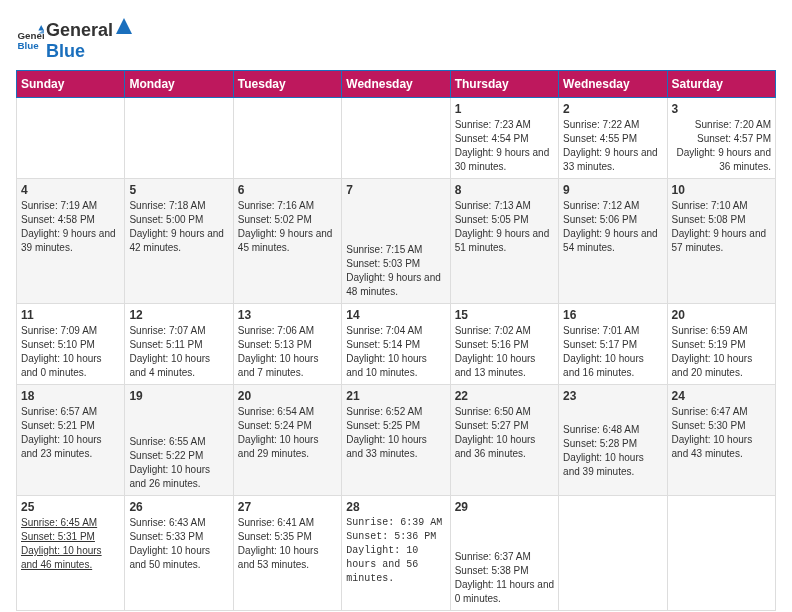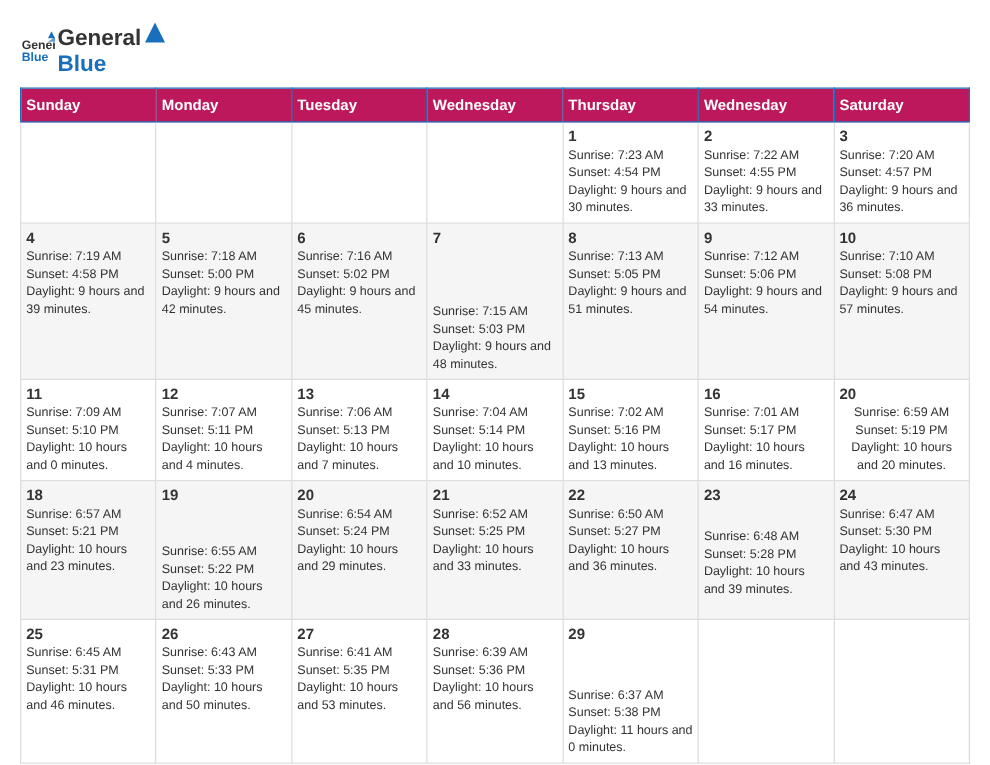--- a/index.html
+++ b/index.html
@@ -140,21 +140,21 @@
 Daylight: 9 hours and 30 minutes.</div>
         </td>
         <td>
           <span class="day-number">2</span>
           <div class="day-info" style="white-space: pre-line;">Sunrise: 7:22 AM
 Sunset: 4:55 PM
 Daylight: 9 hours and 33 minutes.</div>
         </td>
         <td>
           <span class="day-number">3</span>
-          <div class="day-info" style="white-space: pre-line;">Sunrise: 7:20 AM
+          <div class="day-info" style="white-space: pre-line; text-align: right;">Sunrise: 7:20 AM
 Sunset: 4:57 PM
 Daylight: 9 hours and 36 minutes.</div>
         </td>
       </tr>
       <tr>
         <td>
           <span class="day-number">4</span>
           <div class="day-info" style="white-space: pre-line;">Sunrise: 7:19 AM
 Sunset: 4:58 PM
 Daylight: 9 hours and 39 minutes.</div>
@@ -228,21 +228,21 @@
 Daylight: 10 hours and 13 minutes.</div>
         </td>
         <td>
           <span class="day-number">16</span>
           <div class="day-info" style="white-space: pre-line;">Sunrise: 7:01 AM
 Sunset: 5:17 PM
 Daylight: 10 hours and 16 minutes.</div>
         </td>
         <td>
           <span class="day-number">20</span>
-          <div class="day-info" style="white-space: pre-line; text-align: center;">Sunrise: 6:59 AM
+          <div class="day-info" style="white-space: pre-line;">Sunrise: 6:59 AM
 Sunset: 5:19 PM
 Daylight: 10 hours and 20 minutes.</div>
         </td>
       </tr>
       <tr>
         <td>
           <span class="day-number">18</span>
           <div class="day-info" style="white-space: pre-line;">Sunrise: 6:57 AM
 Sunset: 5:21 PM
 Daylight: 10 hours and 23 minutes.</div>
@@ -280,39 +280,39 @@
         <td>
           <span class="day-number">24</span>
           <div class="day-info" style="white-space: pre-line;">Sunrise: 6:47 AM
 Sunset: 5:30 PM
 Daylight: 10 hours and 43 minutes.</div>
         </td>
       </tr>
       <tr>
         <td>
           <span class="day-number">25</span>
-          <div class="day-info" style="white-space: pre-line;">Sunrise: 6:45 AM
+          <div class="day-info" style="white-space: pre-line; text-decoration: underline;">Sunrise: 6:45 AM
 Sunset: 5:31 PM
 Daylight: 10 hours and 46 minutes.</div>
         </td>
         <td>
           <span class="day-number">26</span>
           <div class="day-info" style="white-space: pre-line;">Sunrise: 6:43 AM
 Sunset: 5:33 PM
 Daylight: 10 hours and 50 minutes.</div>
         </td>
         <td>
           <span class="day-number">27</span>
           <div class="day-info" style="white-space: pre-line;">Sunrise: 6:41 AM
 Sunset: 5:35 PM
 Daylight: 10 hours and 53 minutes.</div>
         </td>
         <td>
           <span class="day-number">28</span>
-          <div class="day-info" style="white-space: pre-line;">Sunrise: 6:39 AM
+          <div class="day-info" style="white-space: pre-line; font-family: Liberation Mono, monospace;">Sunrise: 6:39 AM
 Sunset: 5:36 PM
 Daylight: 10 hours and 56 minutes.</div>
         </td>
         <td>
           <span class="day-number">29</span>
           <div class="day-info" style="white-space: pre-line; margin-top: 36px;">Sunrise: 6:37 AM
 Sunset: 5:38 PM
 Daylight: 11 hours and 0 minutes.</div>
         </td>
         <td></td>

